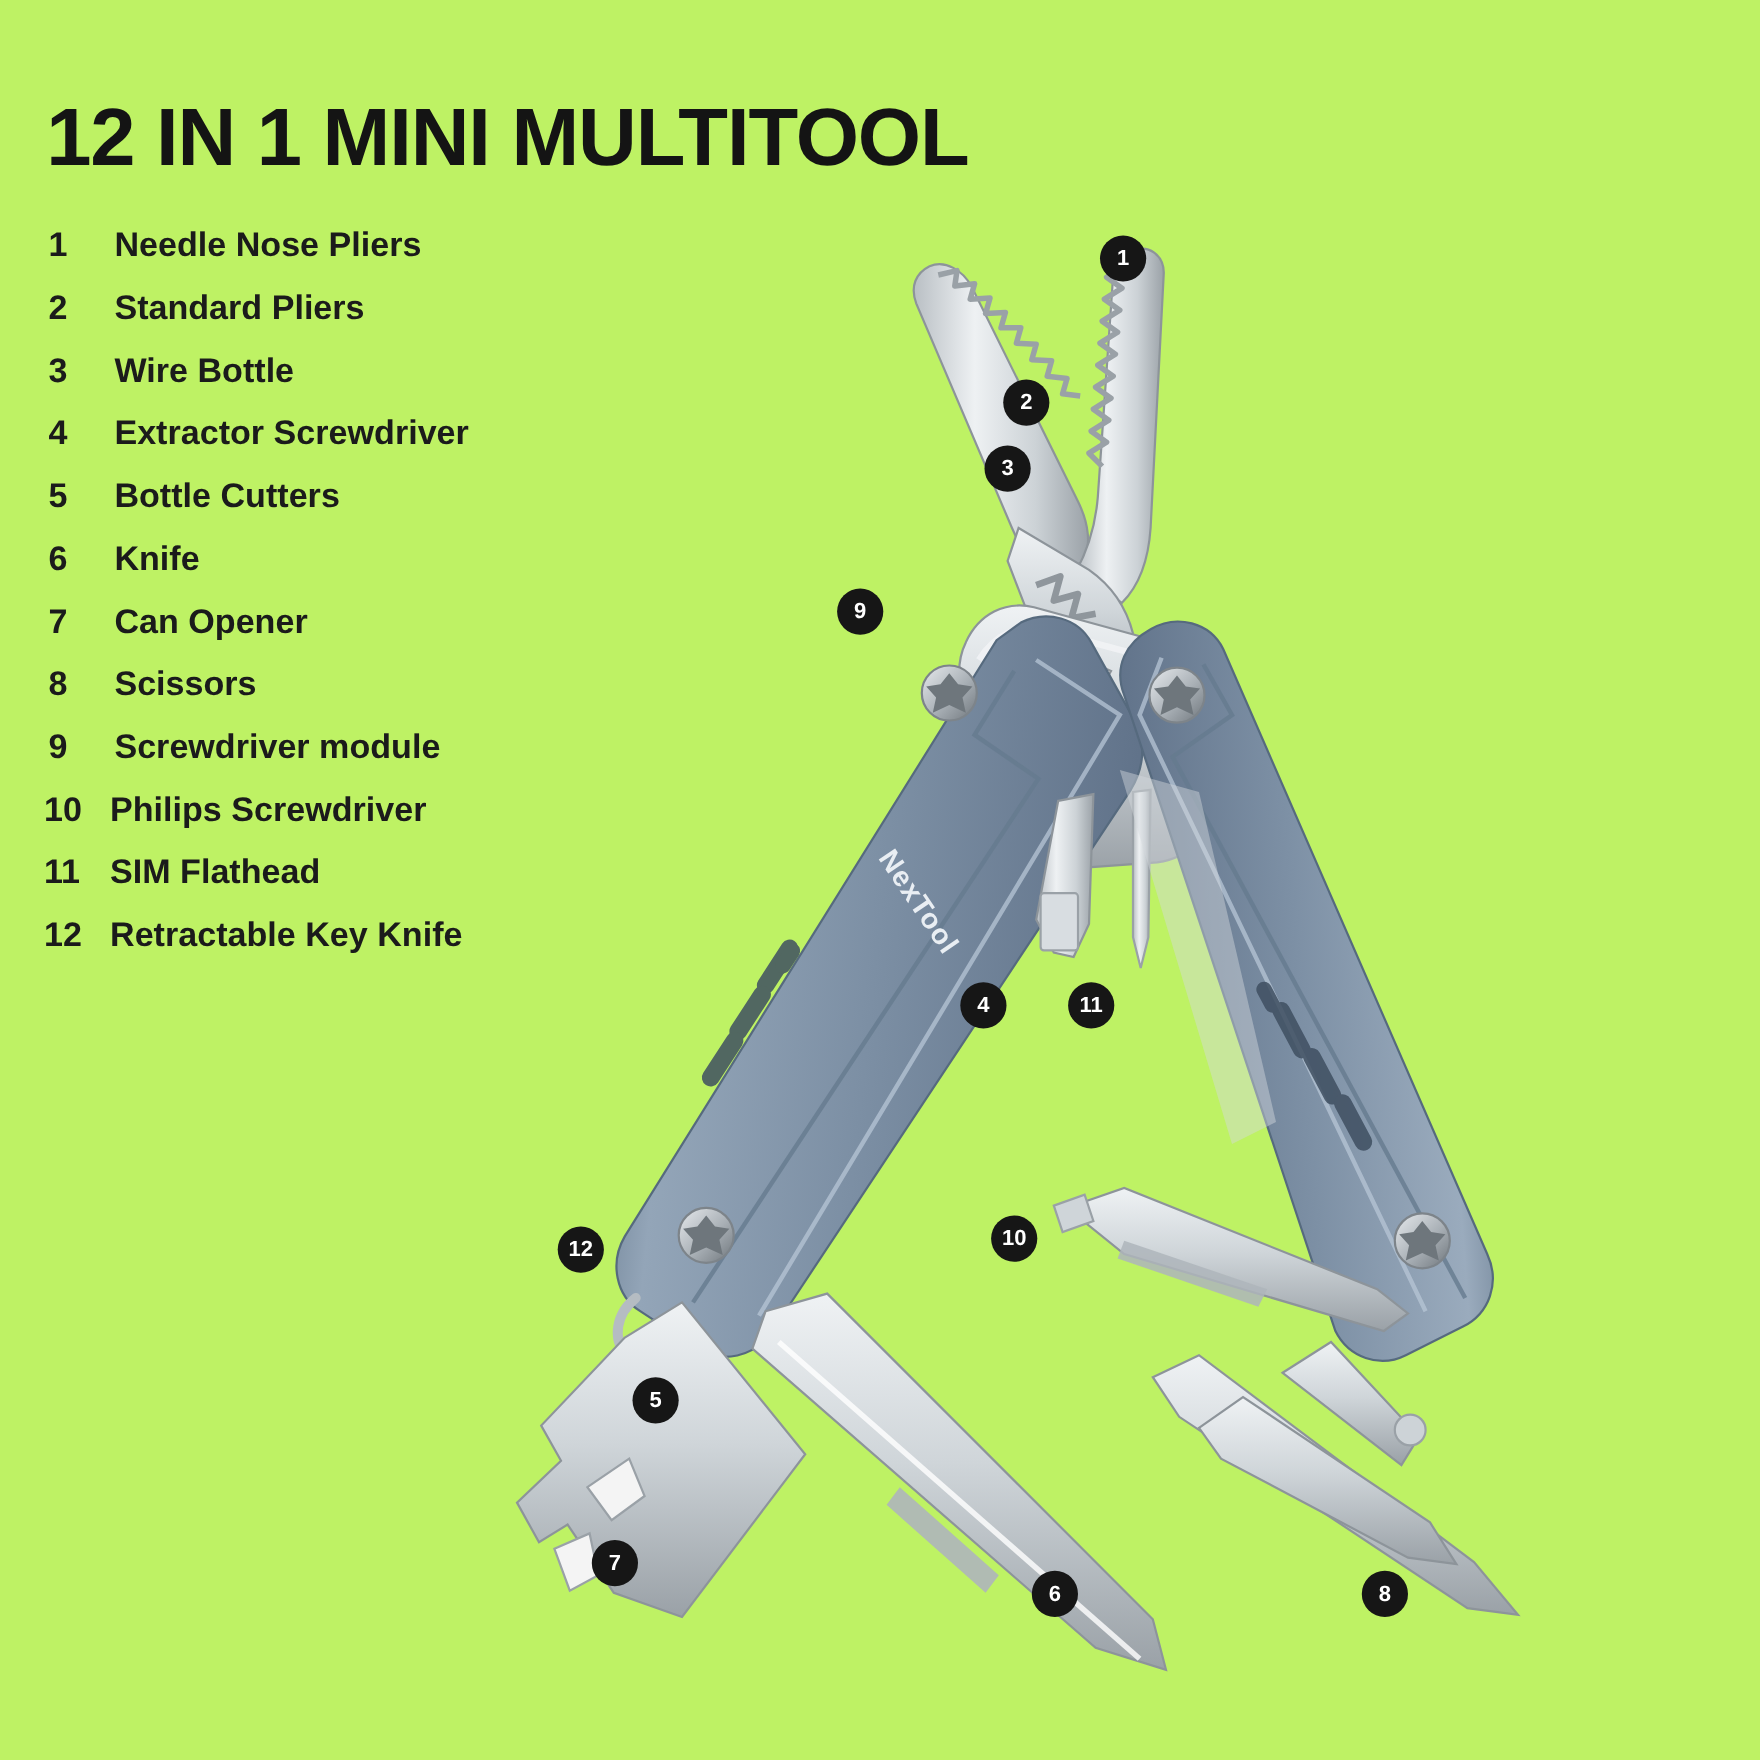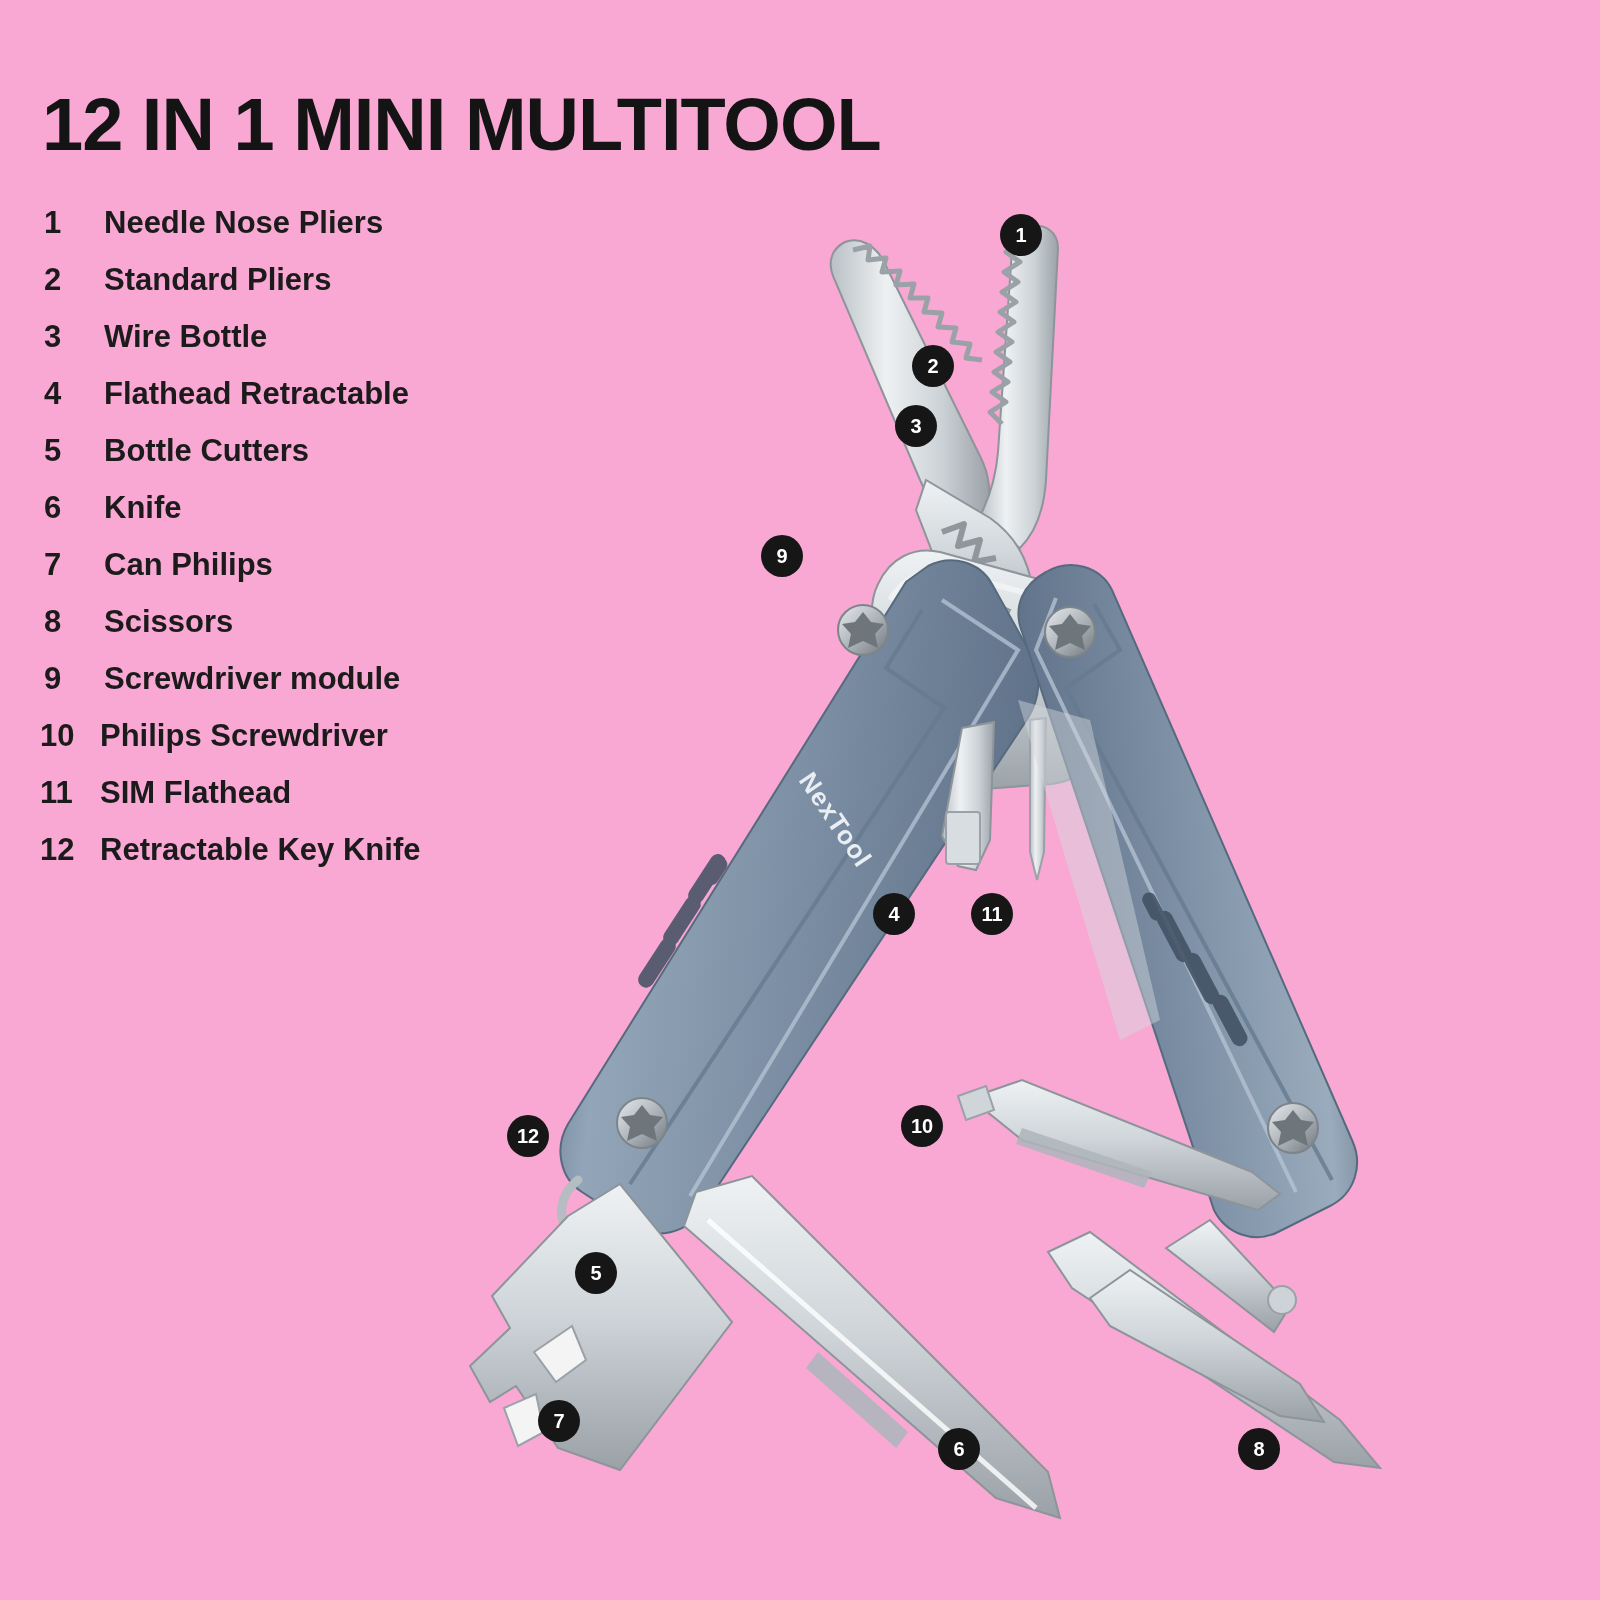--- a/index.html
+++ b/index.html
@@ -13,21 +13,21 @@
     position: relative;
     overflow: hidden;
     font-family: "Liberation Sans", sans-serif;
     color: #1a1a1a;
   }
   #stage {
     position: absolute;
     left: 0; top: 0;
     width: 1600px;
     height: 1600px;
-    background: #f9a8d4;
+    background: #bef264;
   }
   
   #title {
     position: absolute;
     left: 42px;
     top: 88px;
     font-size: 74px;
     font-weight: bold;
     letter-spacing: -1px;
     line-height: 1;
@@ -102,33 +102,33 @@
     <div class="legend-row">
       <span class="legend-num">2</span>
       <span class="legend-label">Standard Pliers</span>
     </div>
     <div class="legend-row">
       <span class="legend-num">3</span>
       <span class="legend-label">Wire Bottle</span>
     </div>
     <div class="legend-row">
       <span class="legend-num">4</span>
-      <span class="legend-label">Flathead Retractable</span>
+      <span class="legend-label">Extractor Screwdriver</span>
     </div>
     <div class="legend-row">
       <span class="legend-num">5</span>
       <span class="legend-label">Bottle Cutters</span>
     </div>
     <div class="legend-row">
       <span class="legend-num">6</span>
       <span class="legend-label">Knife</span>
     </div>
     <div class="legend-row">
       <span class="legend-num">7</span>
-      <span class="legend-label">Can Philips</span>
+      <span class="legend-label">Can Opener</span>
     </div>
     <div class="legend-row">
       <span class="legend-num">8</span>
       <span class="legend-label">Scissors</span>
     </div>
     <div class="legend-row">
       <span class="legend-num">9</span>
       <span class="legend-label">Screwdriver module</span>
     </div>
     <div class="legend-row">

